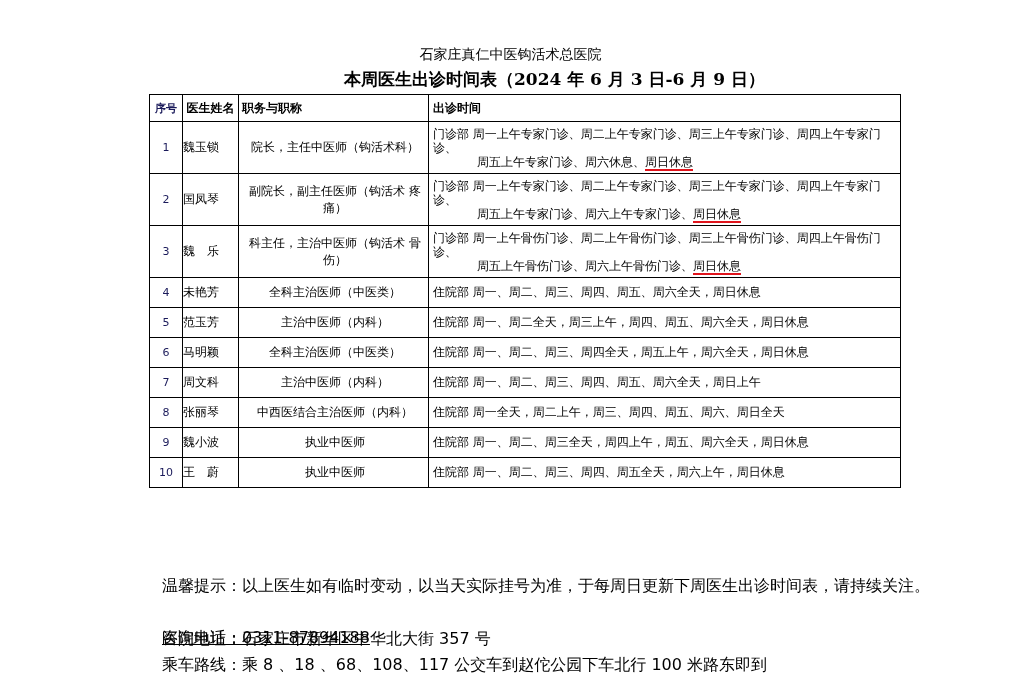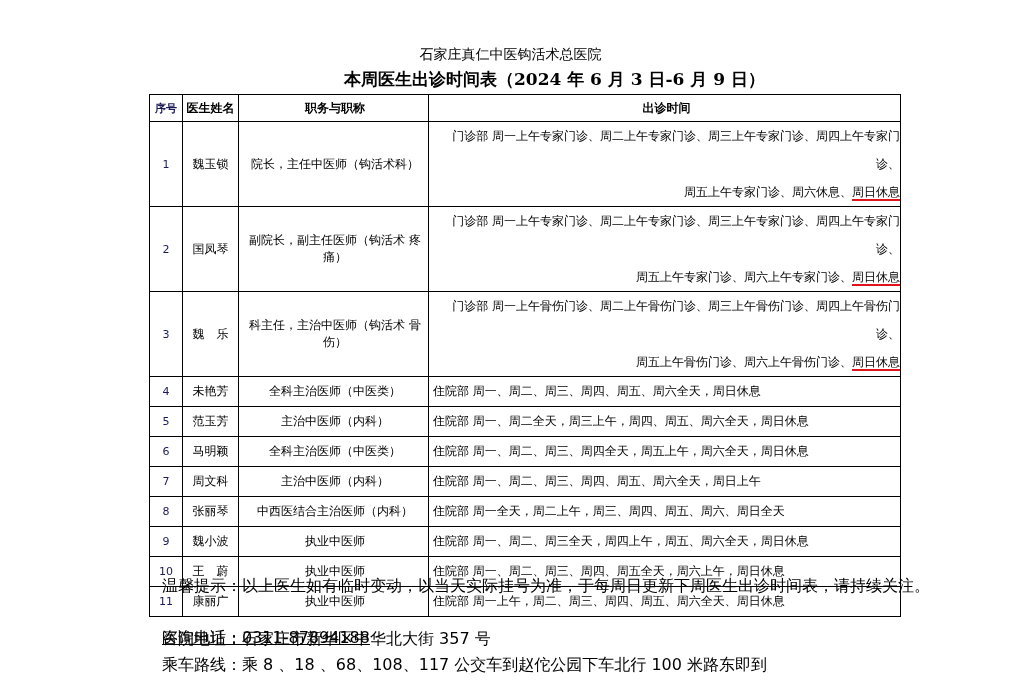--- a/index.html
+++ b/index.html
@@ -4,29 +4,29 @@
 <style>
   html, body { margin:0; padding:0; background:#ffffff; }
   body { width:1021px; height:699px; position:relative; overflow:hidden;
          font-family:"DejaVu Sans", "Liberation Sans", sans-serif; color:#000; }
   .hospital-name { position:absolute; left:0; width:1021px; top:46px; text-align:center; font-size:14px; }
   .page-title { position:absolute; left:0; width:1021px; top:68px; text-align:center; font-size:17px; font-weight:bold;
                 font-family:"DejaVu Serif", "Liberation Serif", serif;padding-left:44px; }
   table.sched { position:absolute; left:149px; top:94px; width:752px; border-collapse:collapse; font-size:12px; }
   table.sched td, table.sched th { border:1px solid #000; padding:0; }
   .caption-row td { height:26px; text-align:center; font-weight:bold; }
-  .hdr-row th { height:26px; font-weight:bold; text-align:center; padding-left:4px; }
+  .hdr-row th { height:26px; font-weight:bold; text-align:left; padding-left:4px; }
   .hdr-row th.c-no, .hdr-row th.c-name { text-align:center; padding-left:0;margin-left:44px; }
   .c-no { width:32px; text-align:center; color:#1a1a5a; font-size:11px; }
-  .c-name { width:55px; text-align:center; }
+  .c-name { width:55px; }
   .c-title { width:186px; text-align:center; padding-left:3px !important; }
   .c-time { text-align:left; padding-left:4px !important; }
   .tall td { height:51px; }
   .short td { height:29px; }
-  .time2 { display:block; line-height:28px;text-align:right; }
+  .time2 { display:block; line-height:14px; }
   .time2 .l1 { display:block; }
   .time2 .l2 { display:block; padding-left:44px; }
   .ul { text-decoration:underline; text-decoration-color:#e0141c; text-decoration-thickness:2px; text-underline-offset:3px; }
   .footer { position:absolute; left:162px; font-size:16px; }
 </style>
 </head>
 <body>
 
 <div class="hospital-name">石家庄真仁中医钩活术总医院</div>
 <div class="page-title">本周医生出诊时间表（2024 年 6 月 3 日-6 月 9 日）</div>
@@ -109,25 +109,19 @@
     <td class="c-name">魏小波</td>
     <td class="c-title">执业中医师</td>
     <td class="c-time">住院部  周一、周二、周三全天，周四上午，周五、周六全天，周日休息</td>
   </tr>
   <tr class="short">
     <td class="c-no">10</td>
     <td class="c-name">王　蔚</td>
     <td class="c-title">执业中医师</td>
     <td class="c-time">住院部  周一、周二、周三、周四、周五全天，周六上午，周日休息</td>
   </tr>
-  <tr class="short">
-    <td class="c-no">11</td>
-    <td class="c-name">康丽广</td>
-    <td class="c-title">执业中医师</td>
-    <td class="c-time">住院部  周一上午，周二、周三、周四、周五、周六全天、周日休息</td>
-  </tr>
 </tbody>
   </table>
 
 <div class="footer" style="top:576px;">温馨提示：以上医生如有临时变动，以当天实际挂号为准，于每周日更新下周医生出诊时间表，请持续关注。</div>
 <div class="footer" style="top:628px;text-decoration:underline;">咨询电话：0311-87894188</div>
 <div class="footer" style="top:629px;">医院地址：石家庄市新华区中华北大街 357 号</div>
 <div class="footer" style="top:655px;">乘车路线：乘 8 、18 、68、108、117 公交车到赵佗公园下车北行 100 米路东即到</div>
 
 </body></html>

